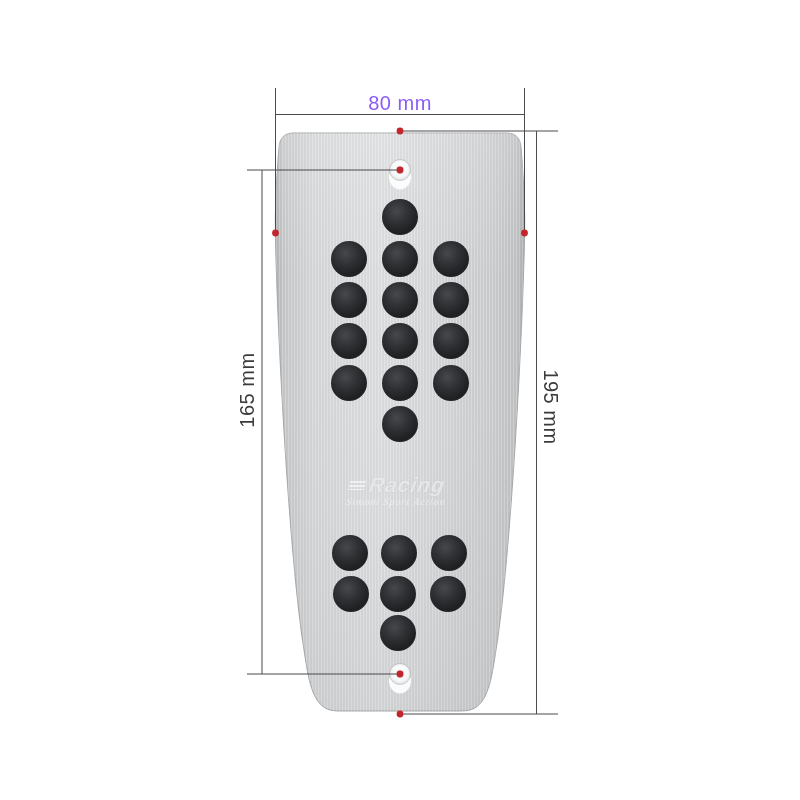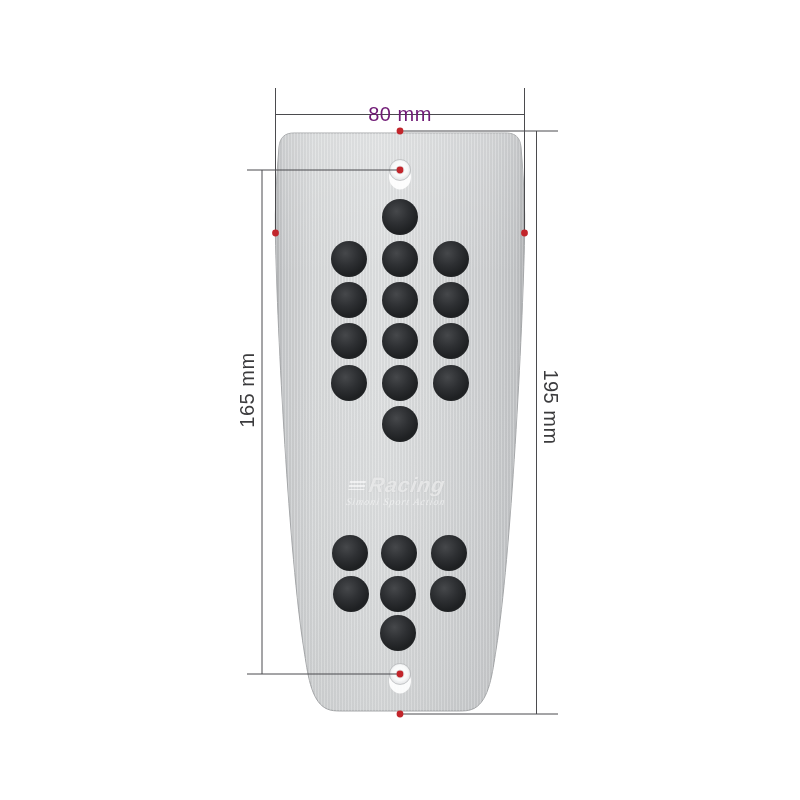--- a/index.html
+++ b/index.html
@@ -165,21 +165,21 @@
     <g id="reddots-group">
         <circle cx="400" cy="131" r="3.4" fill="#c2252b"></circle>
         <circle cx="400" cy="170" r="3.4" fill="#c2252b"></circle>
         <circle cx="275.5" cy="233" r="3.4" fill="#c2252b"></circle>
         <circle cx="524.5" cy="233" r="3.4" fill="#c2252b"></circle>
         <circle cx="400" cy="674" r="3.4" fill="#c2252b"></circle>
         <circle cx="400" cy="714" r="3.4" fill="#c2252b"></circle>
       </g>
   </svg>
 
-  <div class="dim-label" id="width-label" style="color: #701a75; margin-top: 11px;">80 mm</div>
+  <div class="dim-label" id="width-label" style="color: #8b5cf6;">80 mm</div>
   <div class="dim-label" id="holes-label" style="color: rgb(59, 59, 61);">165 mm</div>
   <div class="dim-label" id="length-label" style="color: rgb(59, 59, 61);">195 mm</div>
 
   <div id="logo">
     <div class="logo-main">
       <span class="logo-speed-lines"></span>
       <span>Racing</span>
     </div>
     <div class="logo-sub">Simoni Sport Action</div>
   </div>

